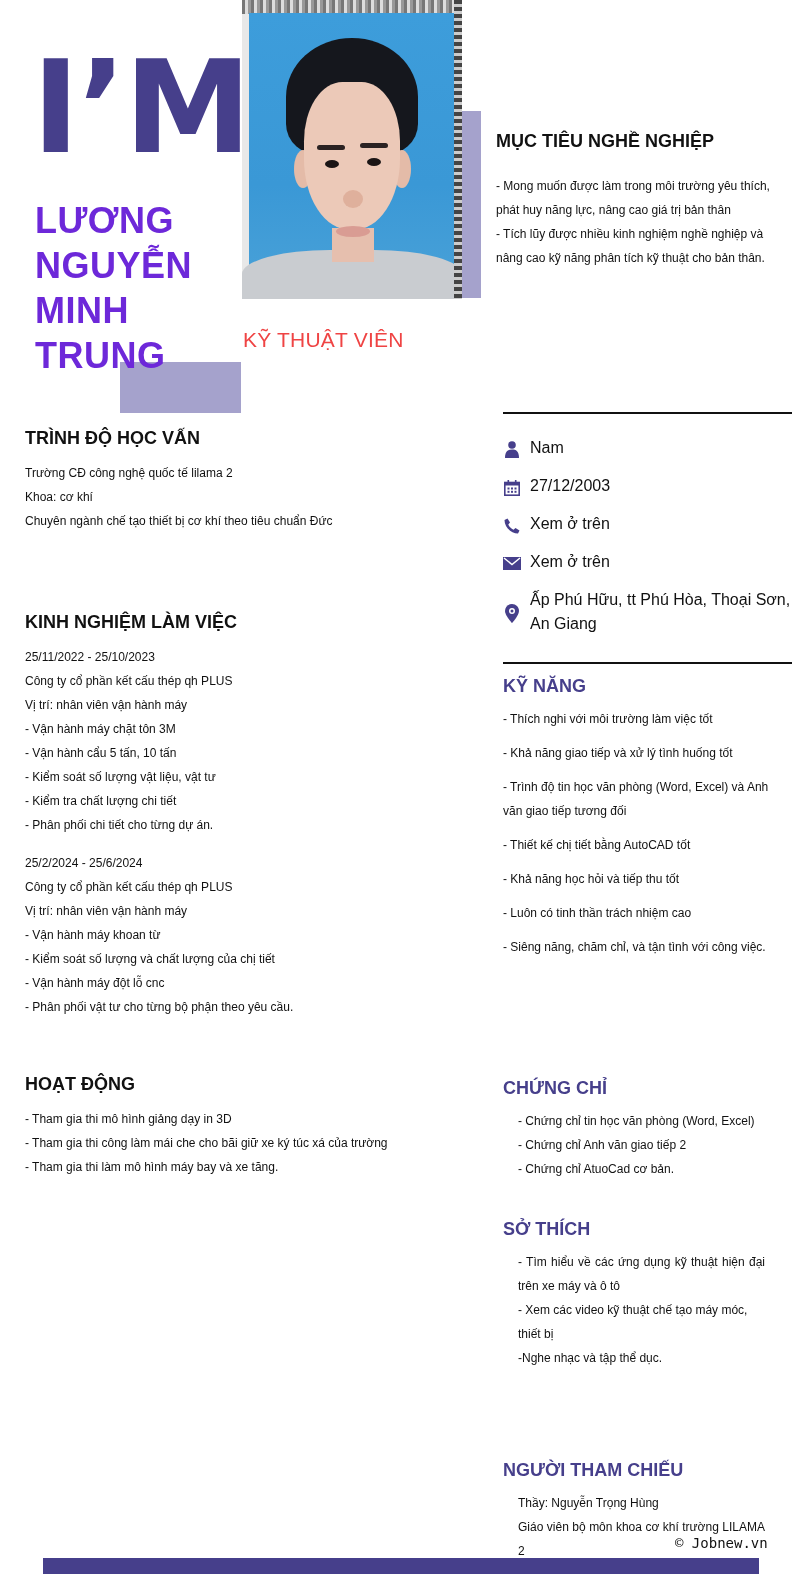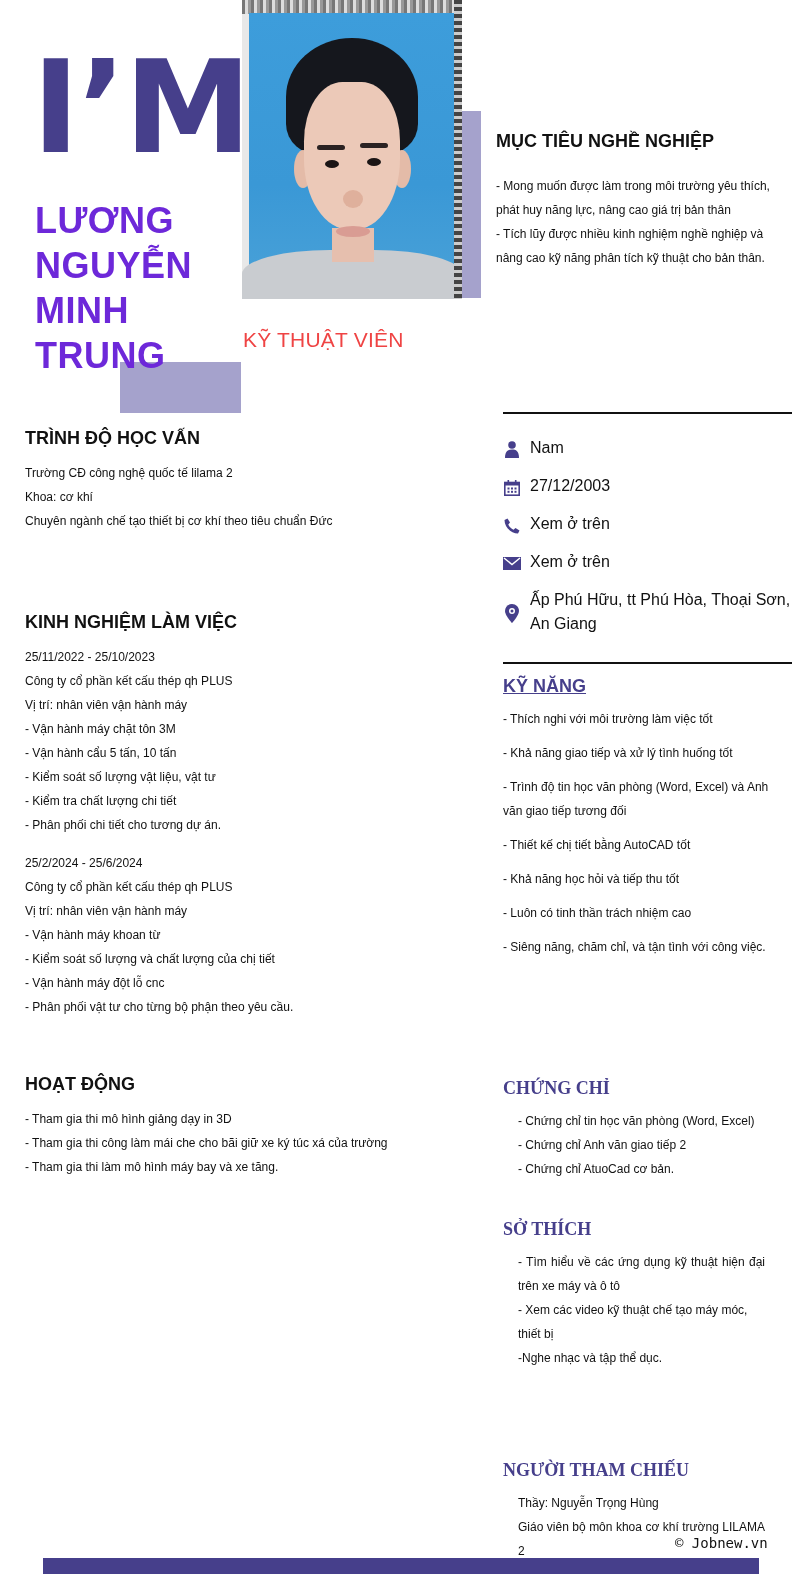--- a/index.html
+++ b/index.html
@@ -52,25 +52,25 @@
   .contact-row .val { font-size: 16px; line-height: 24px; }
 
   .left-col { left: 25px; width: 363px; }
   .edu { top: 428px; }
   .exp { top: 612px; }
   .act { top: 1074px; }
   .left-col .sec-title { margin-bottom: 12px; }
   .block { margin-bottom: 14px; }
 
   .skills { left: 503px; top: 676px; width: 272px; }
-  .skills .sec-title { margin-bottom: 10px; text-decoration: underline; }
+  .skills .sec-title { margin-bottom: 10px; }
   .skills .item { margin-bottom: 10px; }
 
   .right-sec { left: 503px; width: 262px; }
-  .right-sec .sec-title { margin-bottom: 10px; font-family: Liberation Serif, serif; }
+  .right-sec .sec-title { margin-bottom: 10px; }
   .right-sec .body { padding-left: 15px; }
   .certs { top: 1078px; }
   .hobbies { top: 1219px; }
   .refs { top: 1460px; }
 
   .watermark { left: 675px; top: 1535px; font-family: "DejaVu Sans Mono", monospace; font-size: 14px; color: #111; }
   .footer-bar { left: 43px; top: 1558px; width: 716px; height: 16px; background: #463f8b; }
 </style>
 </head>
 <body>
@@ -182,21 +182,21 @@
 <div class="abs left-col exp">
   <div class="sec-title">KINH NGHIỆM LÀM VIỆC</div>
   <div class="block">
     <div class="txt">25/11/2022 - 25/10/2023</div>
     <div class="txt">Công ty cổ phần kết cấu thép qh PLUS</div>
     <div class="txt">Vị trí: nhân viên vận hành máy</div>
     <div class="txt">- Vận hành máy chặt tôn 3M</div>
     <div class="txt">- Vận hành cẩu 5 tấn, 10 tấn</div>
     <div class="txt">- Kiểm soát số lượng vật liệu, vật tư</div>
     <div class="txt">- Kiểm tra chất lượng chi tiết</div>
-    <div class="txt">- Phân phối chi tiết cho tương dự án.</div>
+    <div class="txt">- Phân phối chi tiết cho từng dự án.</div>
   </div>
   <div class="block">
     <div class="txt">25/2/2024 - 25/6/2024</div>
     <div class="txt">Công ty cổ phần kết cấu thép qh PLUS</div>
     <div class="txt">Vị trí: nhân viên vận hành máy</div>
     <div class="txt">- Vận hành máy khoan từ</div>
     <div class="txt">- Kiểm soát số lượng và chất lượng của chị tiết</div>
     <div class="txt">- Vận hành máy đột lỗ cnc</div>
     <div class="txt justify">- Phân phối vật tư cho từng bộ phận theo yêu cầu.</div>
   </div>

